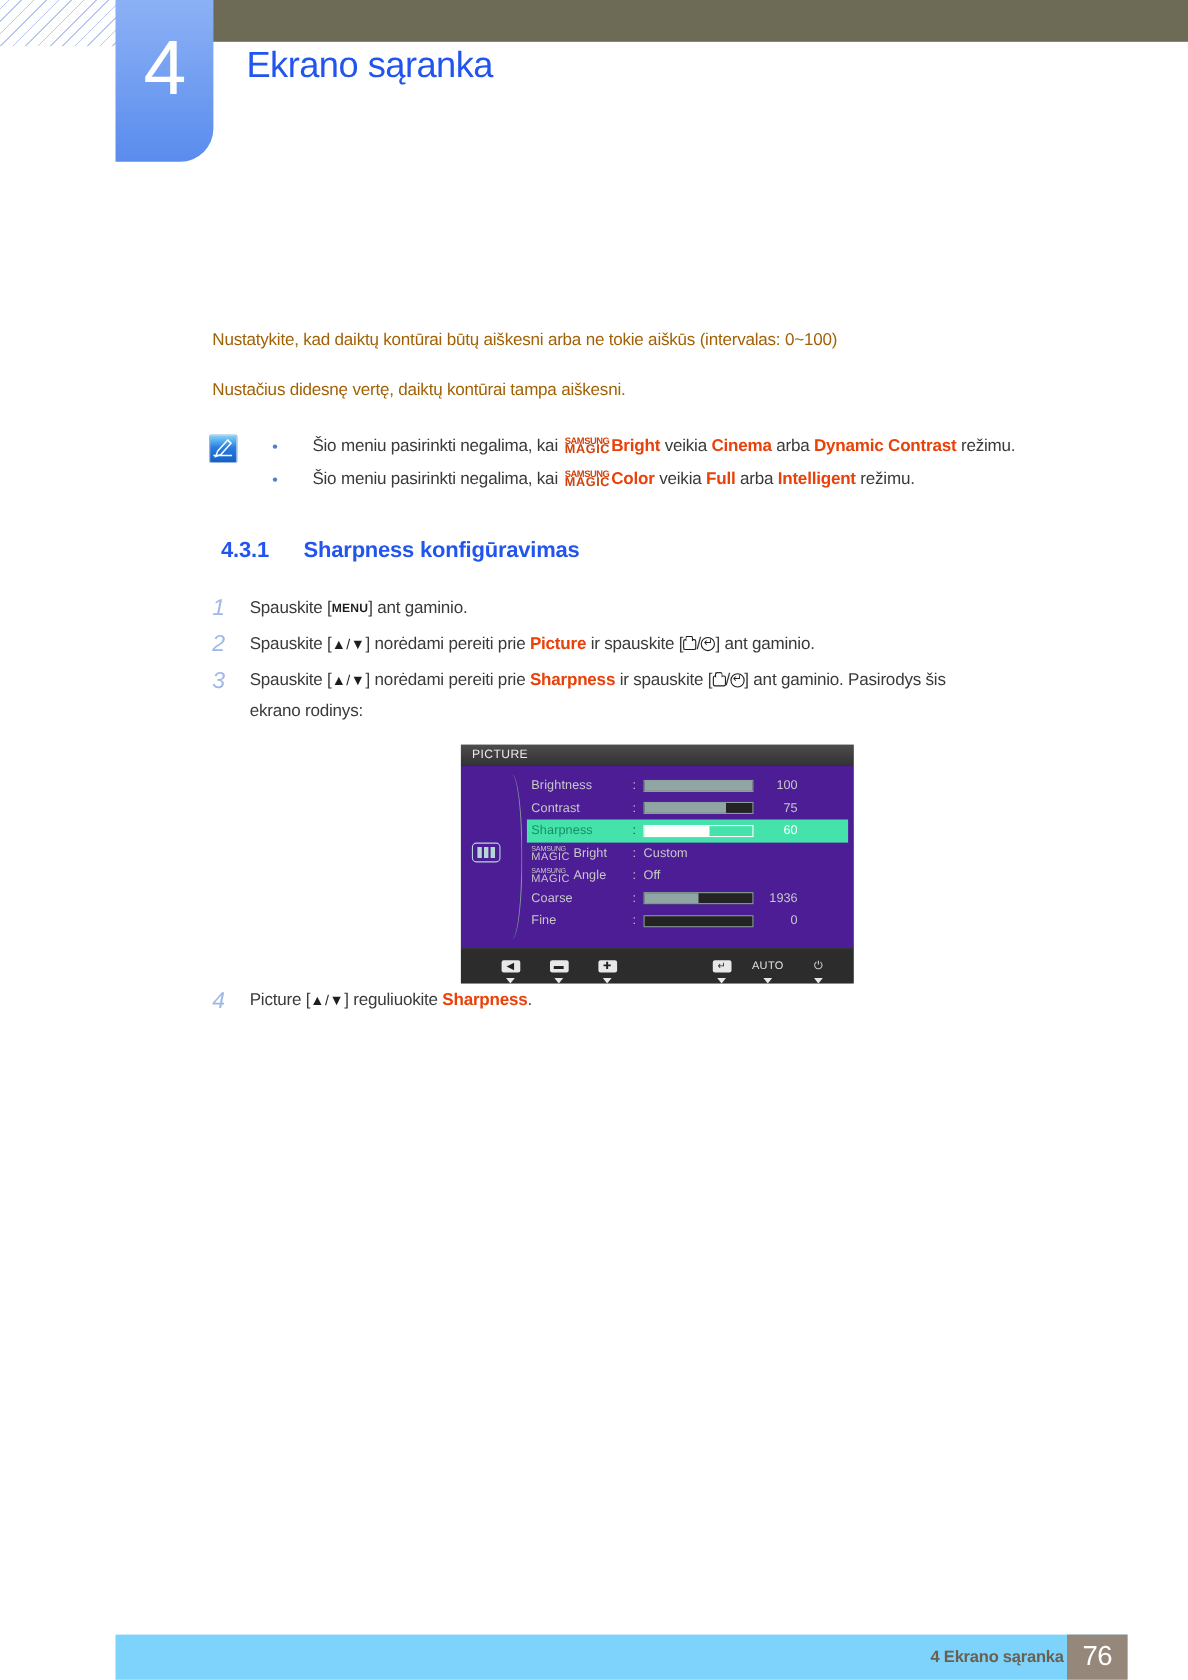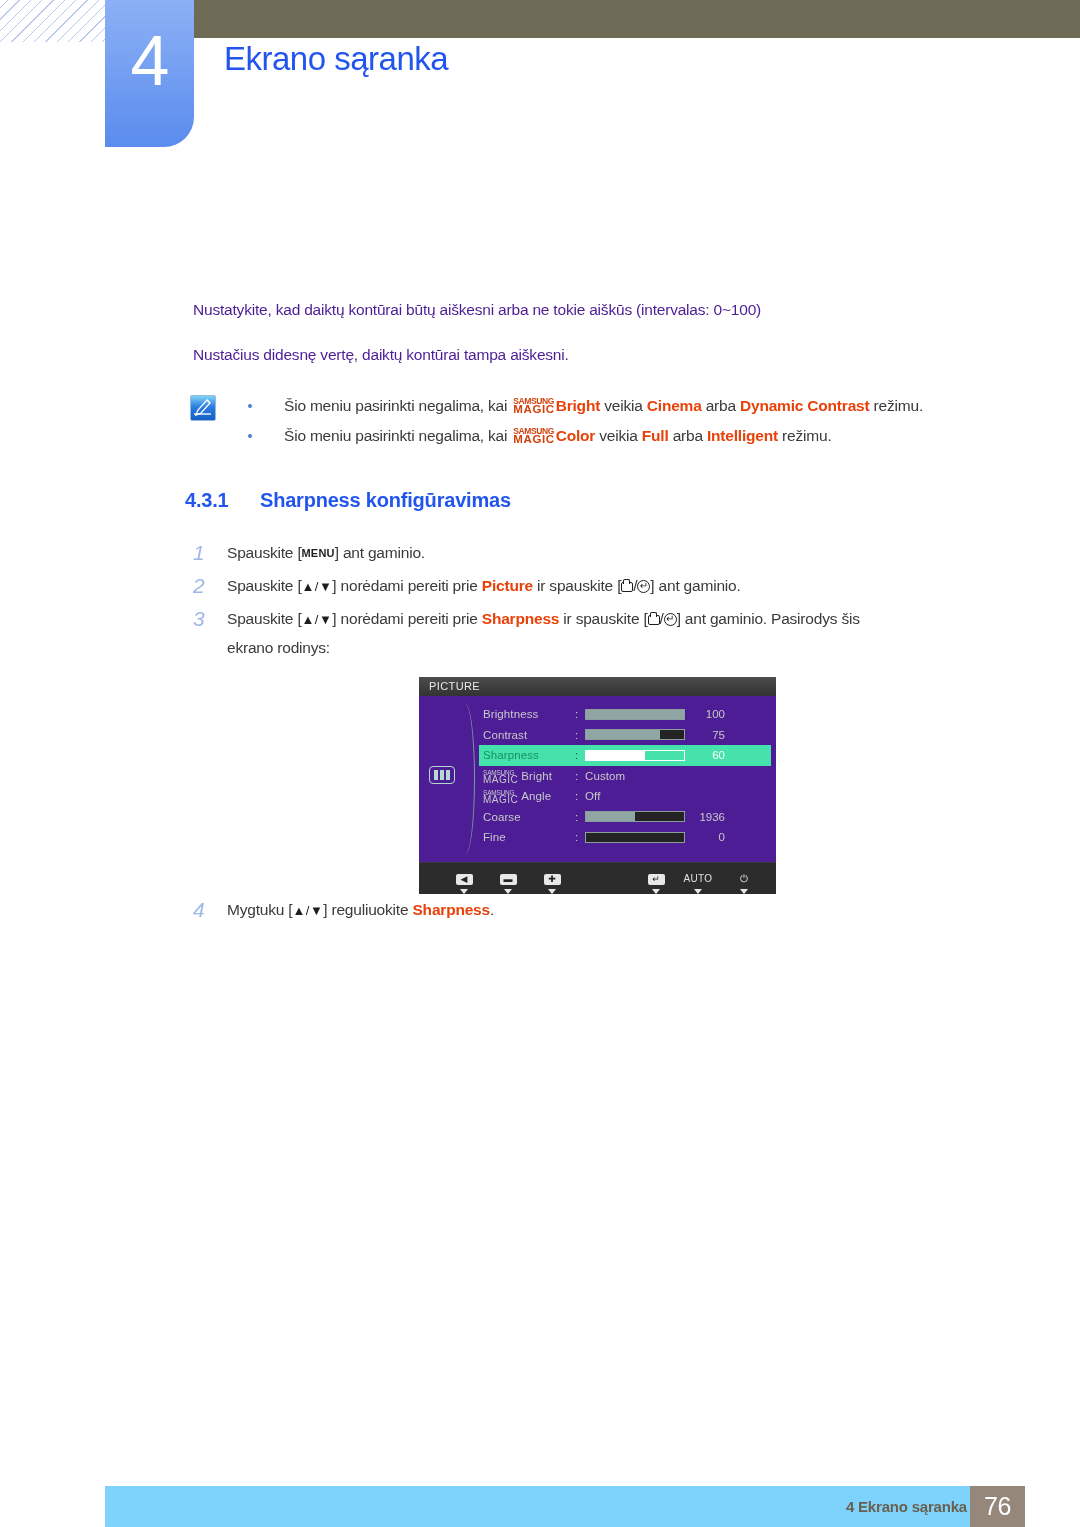--- a/index.html
+++ b/index.html
@@ -72,21 +72,21 @@
     font-weight: 700;
     color: #2255ee;
     letter-spacing: -0.3px;
   }
   .sec-h2 .num { display: inline-block; width: 84px; }
 
   .body-p {
     position: absolute;
     left: 193px;
     font-size: 15.5px;
-    color: #4c1d95;
+    color: #a16207;
     line-height: 21px;
     letter-spacing: -0.2px;
     white-space: nowrap;
   }
   #para-1 { top: 299px; }
   #para-2 { top: 344px; }
 
   
   .note-icon {
     position: absolute;
@@ -132,21 +132,21 @@
 
   
   .sec-h3 {
     position: absolute;
     left: 185px; top: 489px;
     font-size: 20px;
     font-weight: 700;
     color: #2255ee;
     letter-spacing: -0.2px;
   }
-  .sec-h3 .num { display: inline-block; width: 75px; }
+  .sec-h3 .num { display: inline-block; width: 75px; margin-left: 16px; }
 
   
   .step {
     position: absolute;
     left: 193px;
     font-size: 15.5px;
     color: #3a3a3a;
     line-height: 28px;
     letter-spacing: -0.2px;
     width: 820px;
@@ -525,21 +525,21 @@
       </div>
       <div class="osd-btn" style="left:308px">
         <span class="ico plain">⏻</span>
         <span class="car"></span>
       </div>
     </div>
   </div>
 
   <div class="step" id="step-4">
     <span class="idx">4</span>
-    <span class="txt"><span>Mygtuku [</span><span class="arrows">▲/▼</span><span>] reguliuokite </span><span class="hl">Sharpness</span><span>.</span></span>
+    <span class="txt"><span>Picture [</span><span class="arrows">▲/▼</span><span>] reguliuokite </span><span class="hl">Sharpness</span><span>.</span></span>
   </div>
 
   <div class="footer-bar">
     <div class="footer-text">4 Ekrano sąranka</div>
     <div class="footer-page">76</div>
   </div>
 
 </div>
 
 </body></html>

